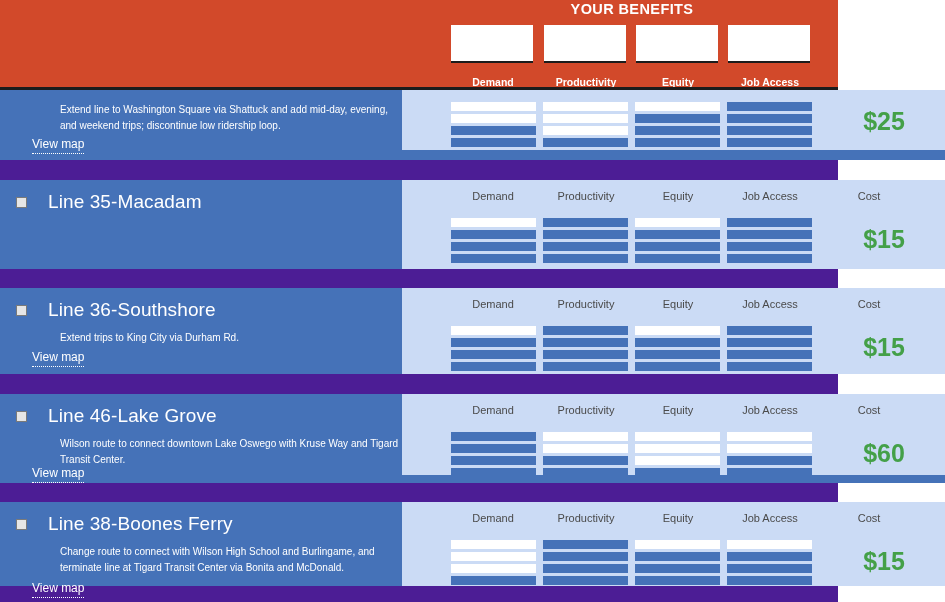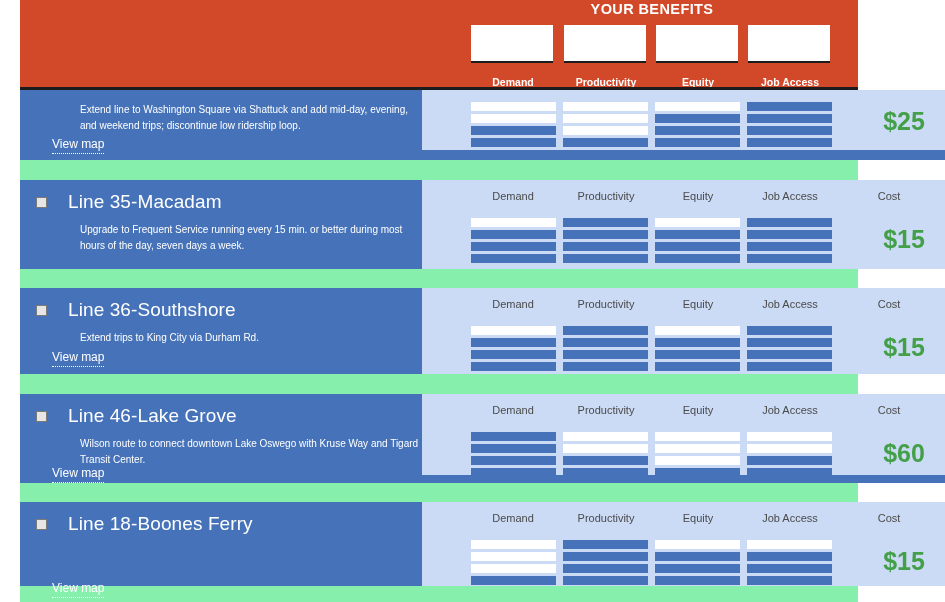--- a/index.html
+++ b/index.html
@@ -11,22 +11,21 @@
     width: 945px;
     height: 602px;
     overflow: hidden;
     font-family: "Liberation Sans", sans-serif;
     -webkit-font-smoothing: antialiased;
   }
   #app {
     position: relative;
     width: 838px;
     height: 602px;
-    background: #86efac;
-    margin-left: 20px;
+    background: #4c1d95;
   }
 
   
   .header {
     position: relative;
     height: 90px;
     background: #d2492a;
     border-bottom: 3px solid #1c1c1c;
     box-sizing: border-box;
     overflow: hidden;
@@ -320,21 +319,20 @@
               <div class="barseg on"></div>
               <div class="barseg on"></div>
               <div class="barseg on"></div>
               <div class="barseg on"></div>
             </div>
             <div class="cost-val" style="top: 44px;">$15</div>
           </div>
           <div class="row-left">
             <div class="chk" style="top: 17px;"></div>
             <div class="line-title" style="top: 10px;">Line 35-Macadam</div>
-            <div class="line-desc" style="top: 42px;">Upgrade to Frequent Service running every 15 min. or better during most hours of the day, seven days a week.</div>
           </div>
         </div>
       </div>
       <div class="row" style="height: 86px; margin-bottom: 20px;">
         <div class="row-inner">
           <div class="row-blue-strip"></div>
           <div class="row-right" style="height: 86px;">
             <div class="rcol-label c0" style="top: 10px;">Demand</div>
             <div class="rcol-label c1" style="top: 10px;">Productivity</div>
             <div class="rcol-label c2" style="top: 10px;">Equity</div>
@@ -447,20 +445,21 @@
             <div class="bargroup g3" style="top: 38px;">
               <div class="barseg"></div>
               <div class="barseg on"></div>
               <div class="barseg on"></div>
               <div class="barseg on"></div>
             </div>
             <div class="cost-val" style="top: 44px;">$15</div>
           </div>
           <div class="row-left">
             <div class="chk" style="top: 17px;"></div>
-            <div class="line-title" style="top: 10px;">Line 18-Boones Ferry</div>
+            <div class="line-title" style="top: 10px;">Line 38-Boones Ferry</div>
+            <div class="line-desc" style="top: 42px;">Change route to connect with Wilson High School and Burlingame, and terminate line at Tigard Transit Center via Bonita and McDonald.</div>
             <div class="view-map" style="top: 79px;">View map</div>
           </div>
         </div>
       </div>
     </div>
 
 </div>
 
 </body></html>

